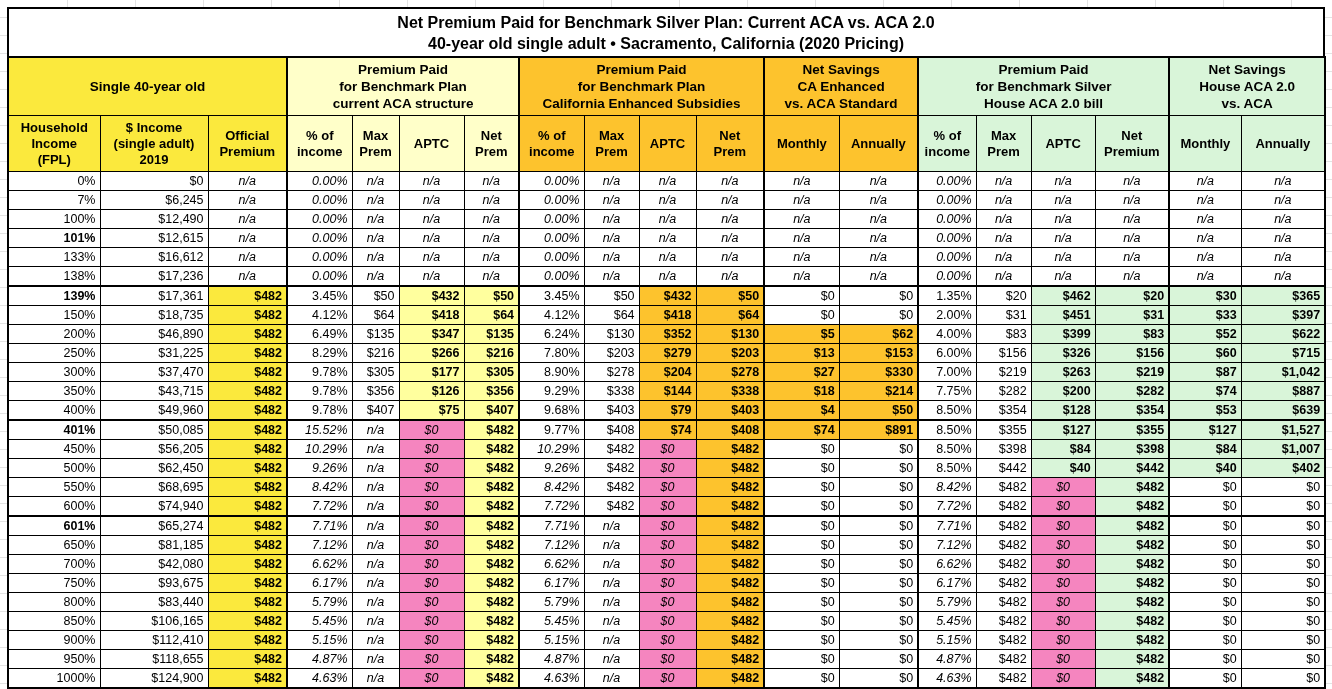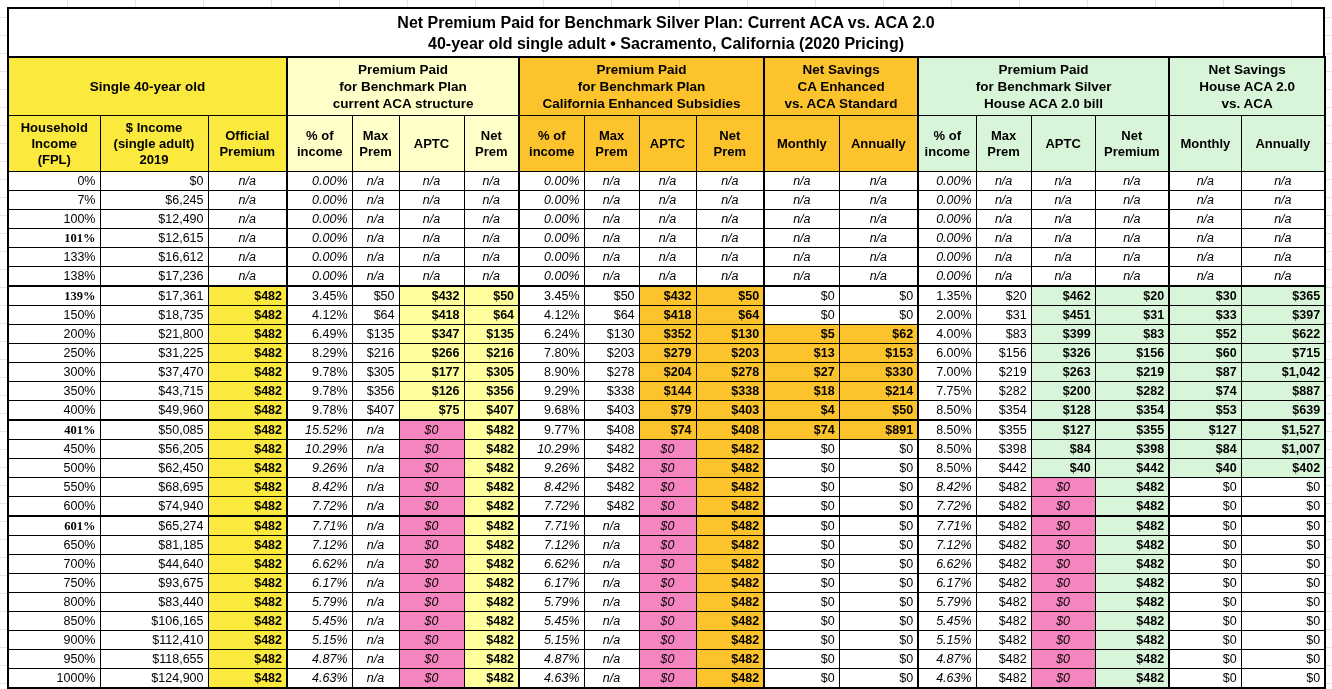--- a/index.html
+++ b/index.html
@@ -30,21 +30,21 @@
     font-weight:bold;font-size:16px;line-height:21px;color:#000;white-space:nowrap;
   }
   table{border-collapse:collapse;table-layout:fixed;width:1318px;border:2px solid #000;background:#fff;}
   th,td{border:1px solid #000;overflow:hidden;vertical-align:middle;color:#000;}
   th{font-weight:bold;text-align:center;white-space:pre-line;padding:1px 1px;}
   th.grp{height:55px;font-size:13.5px;line-height:17px;}
   th.colh{height:53px;font-size:13px;line-height:16px;}
   td{font-size:12.5px;height:18px;text-align:right;padding:0 4px 0 2px;white-space:nowrap;line-height:17px;}
   td.na{text-align:center;font-style:italic;padding:0 2px;}
   td.it{font-style:italic;}
-  td.bd{font-weight:bold;font-family:Liberation Serif, serif;}
+  td.bd{font-weight:bold;}
   td.cy{background:var(--yellow);font-weight:bold;}
   td.cq{background:var(--py2);font-weight:bold;}
   td.co{background:var(--or);font-weight:bold;}
   td.cg{background:var(--gr);font-weight:bold;}
   td.cp{background:var(--pk);font-style:italic;text-align:center;padding:0 2px;}
   .yellow{background:var(--yellow);}
   .paleyellow{background:var(--py);}
   .orange{background:var(--or);}
   .green{background:var(--gr);}
   .gl{border-left-width:2px;}
@@ -299,21 +299,21 @@
           <td>$0</td>
           <td class="gl">2.00%</td>
           <td>$31</td>
           <td class="cg">$451</td>
           <td class="cg">$31</td>
           <td class="cg gl">$33</td>
           <td class="cg">$397</td>
         </tr>
         <tr>
           <td>200%</td>
-          <td>$21,800</td>
+          <td>$46,890</td>
           <td class="cy">$482</td>
           <td class="gl">6.49%</td>
           <td>$135</td>
           <td class="cq">$347</td>
           <td class="cq">$135</td>
           <td class="gl">6.24%</td>
           <td>$130</td>
           <td class="co">$352</td>
           <td class="co">$130</td>
           <td class="co gl">$5</td>
@@ -551,21 +551,21 @@
           <td>$0</td>
           <td class="it gl">7.12%</td>
           <td>$482</td>
           <td class="cp">$0</td>
           <td class="cg">$482</td>
           <td class="gl">$0</td>
           <td>$0</td>
         </tr>
         <tr>
           <td>700%</td>
-          <td>$44,640</td>
+          <td>$42,080</td>
           <td class="cy">$482</td>
           <td class="it gl">6.62%</td>
           <td class="na">n/a</td>
           <td class="cp">$0</td>
           <td class="cq">$482</td>
           <td class="it gl">6.62%</td>
           <td class="na">n/a</td>
           <td class="cp">$0</td>
           <td class="co">$482</td>
           <td class="gl">$0</td>

